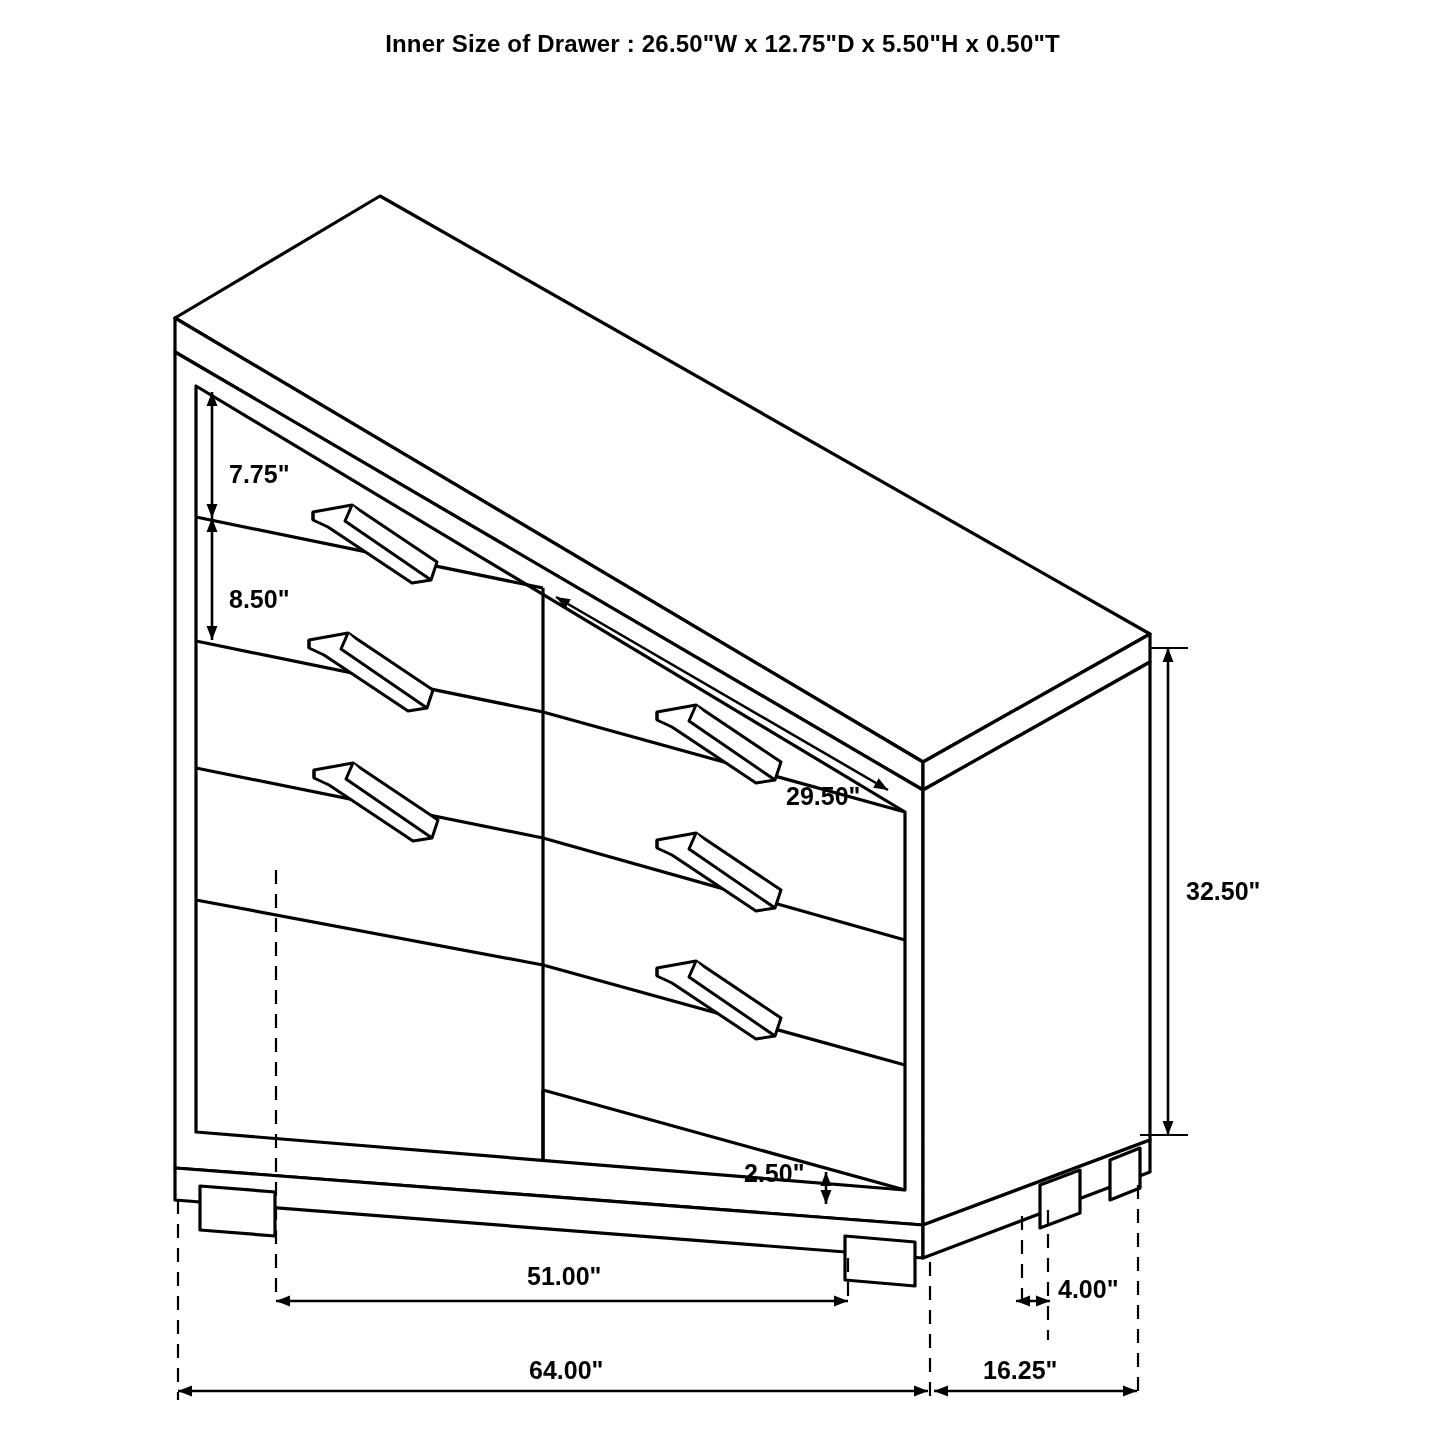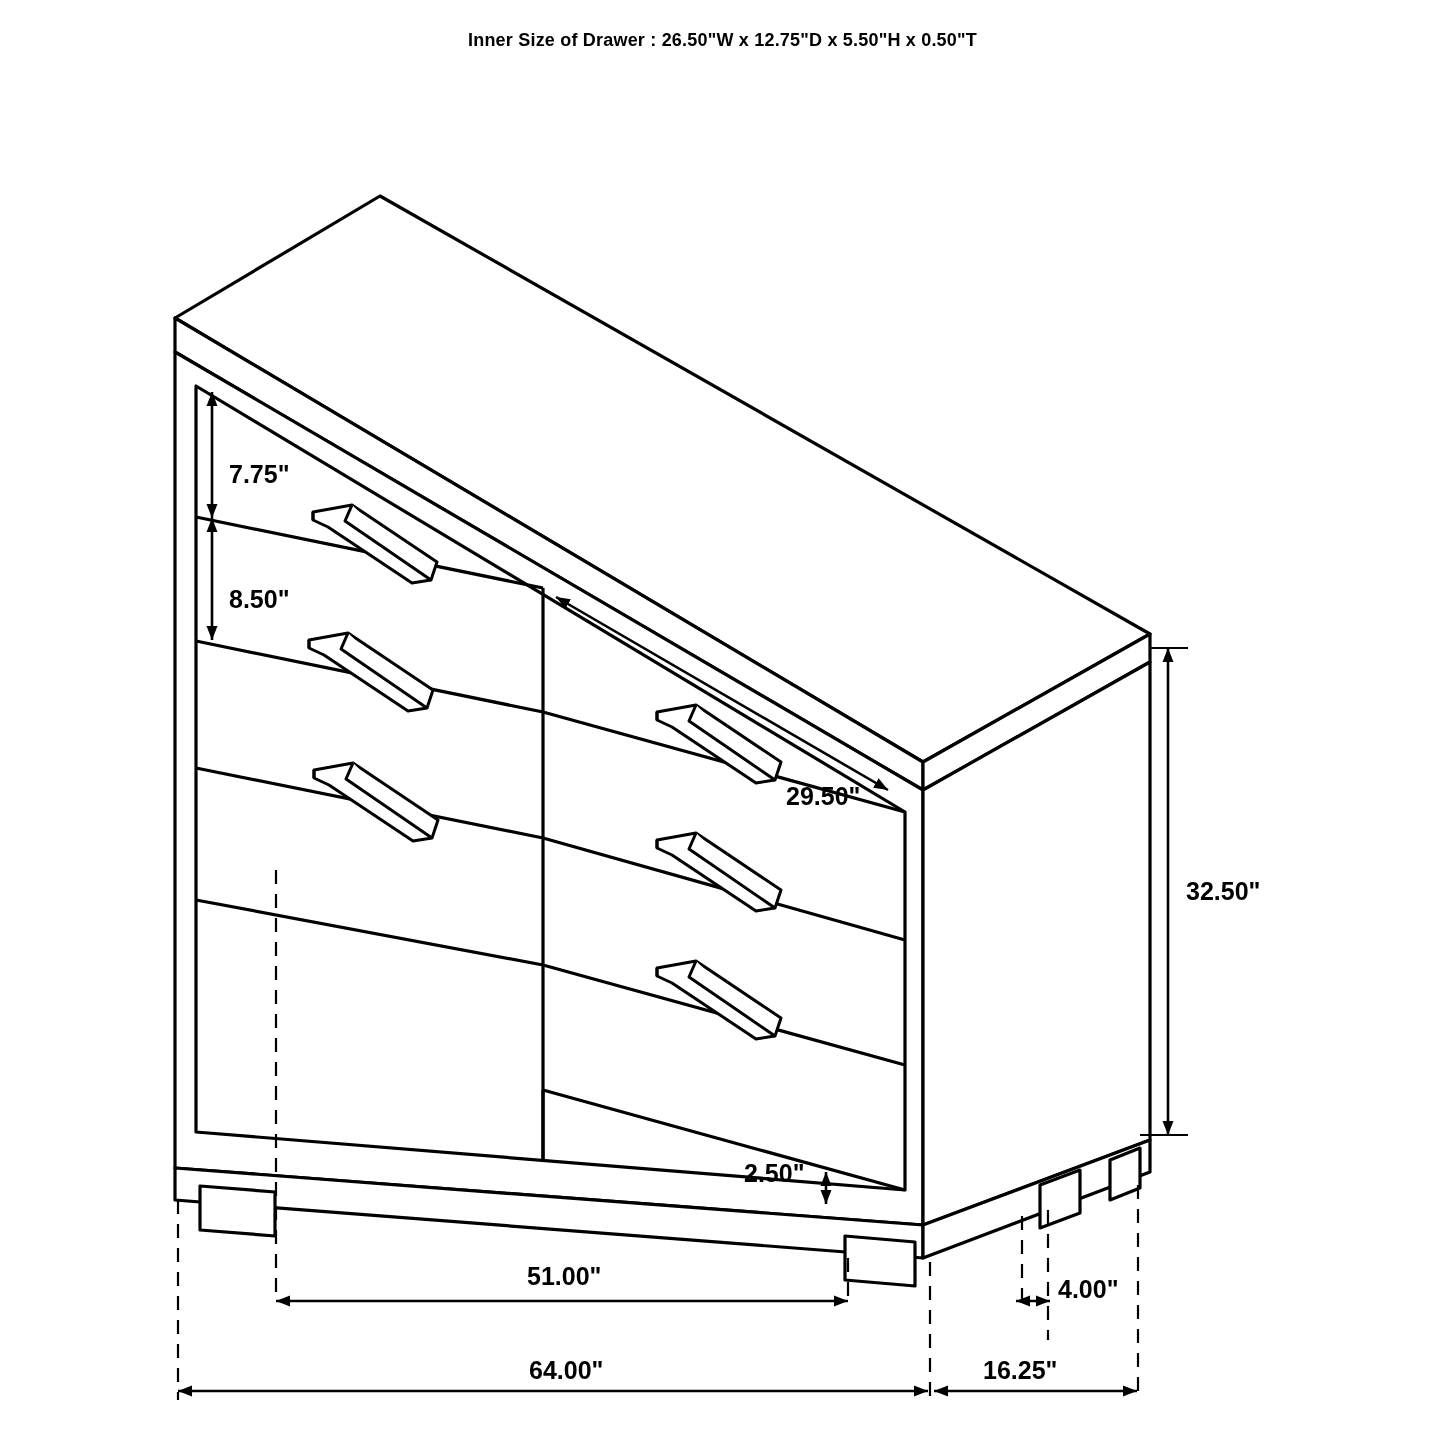--- a/index.html
+++ b/index.html
@@ -21,21 +21,21 @@
     top: 0;
     width: 1445px;
     height: 1445px;
   }
   .title {
     position: absolute;
     top: 30px;
     left: 0;
     width: 1445px;
     text-align: center;
-    font-size: 18px;
+    font-size: 24px;
     font-weight: bold;
     letter-spacing: 0.2px;
   }
   svg {
     position: absolute;
     left: 0;
     top: 0;
   }
   .dim-label {
     position: absolute;

